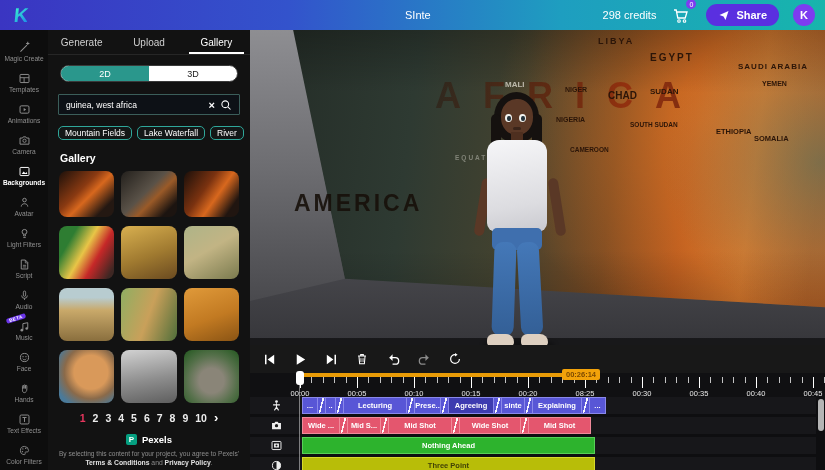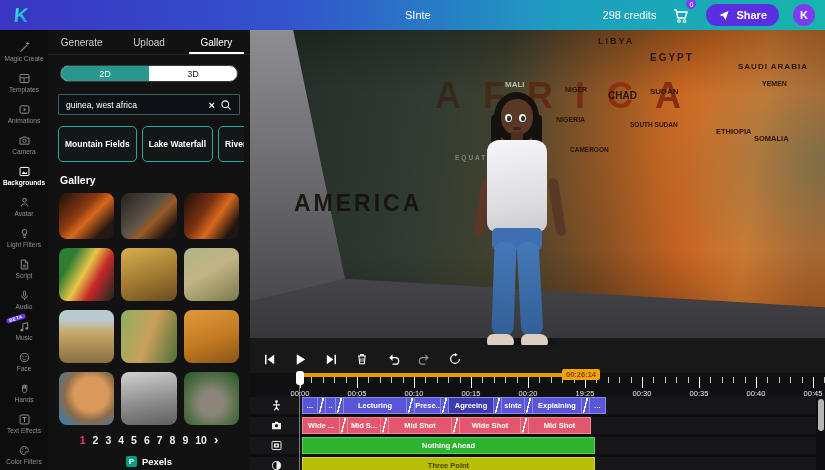--- a/index.html
+++ b/index.html
@@ -48,21 +48,21 @@
   .toggle { margin:10px 12px 0; height:17px; border-radius:10px; background:#fff; display:flex; overflow:hidden; border:1px solid #3a3a3a; }
   .tg { flex:1; display:flex; align-items:center; justify-content:center; font-size:9px; cursor:pointer; }
   .tg.sel { background:#2a978c; color:#fff; }
   .tg.unsel { color:#1a1a1a; }
   .searchrow { margin:12px 10px 11px; height:21px; background:#0d1116; border:1px solid #3b5e5a;
     border-radius:1px; display:flex; align-items:center; padding:0 7px; }
   .searchrow input { flex:1; background:transparent; border:none; outline:none; color:#fff; font-size:8.5px; font-family:inherit; }
   .clear-x { color:#fff; font-weight:bold; font-size:11px; margin-right:5px; cursor:pointer; }
   .chiprow { margin:8px 0 0 10px; display:flex; gap:5px; overflow:hidden; white-space:nowrap; width:186px; }
   .chip { border:1px solid #2fa79a; color:#fff; background:rgba(20,26,25,.7); font-size:8.5px;
-    border-radius:5px; padding:12px 6px; flex:0 0 auto; cursor:pointer;font-weight:bold; }
+    border-radius:5px; padding:1px 6px; flex:0 0 auto; cursor:pointer; }
   .sec-title { color:#fff; font-weight:bold; font-size:10.5px; margin:12px 0 0 12px; }
   .thumbs { display:grid; grid-template-columns:repeat(3,1fr); gap:9px 7px; padding:7px 11px 0; }
   .thumb { height:53px; border-radius:8px; cursor:pointer; }
   .thumb.short { height:46px; }
   .th1 { background:linear-gradient(135deg,#1c100a,#8a3a12 40%,#d8681e 55%,#241812 82%); }
   .th2 { background:linear-gradient(135deg,#23201c,#5a5248 45%,#9a5a28 60%,#1c1410 85%); }
   .th3 { background:linear-gradient(125deg,#1a0f0a,#7a3210 38%,#d8681e 58%,#201510 84%); }
   .th4 { background:linear-gradient(120deg,#2e7d32 22%,#e8c547 46%,#c62828 66%,#3e2723 92%); }
   .th5 { background:linear-gradient(160deg,#d8b050,#a07a30 55%,#6a4a20); }
   .th6 { background:linear-gradient(150deg,#aeb488,#c2b484 45%,#7a7a4e); }
@@ -444,21 +444,21 @@
     </div>
     <div class="tl-ruler">
       <div class="progressbar"></div>
       <div class="ticks-minor"></div>
       <div class="ticks-major"></div>
       <span class="rlabel" style="left:50px">00:00</span>
       <span class="rlabel" style="left:107px">00:05</span>
       <span class="rlabel" style="left:164px">00:10</span>
       <span class="rlabel" style="left:221px">00:15</span>
       <span class="rlabel" style="left:278px">00:20</span>
-      <span class="rlabel" style="left:335px">19:25</span>
+      <span class="rlabel" style="left:335px">08:25</span>
       <span class="rlabel" style="left:392px">00:30</span>
       <span class="rlabel" style="left:449px">00:35</span>
       <span class="rlabel" style="left:506px">00:40</span>
       <span class="rlabel" style="left:563px">00:45</span>
       <div class="playhead"></div>
       <div class="timebadge">00:26:14</div>
     </div>
     <div class="playhead-line" style="top:38px;"></div>
 
     <div class="trow t1" style="top:52px;">

